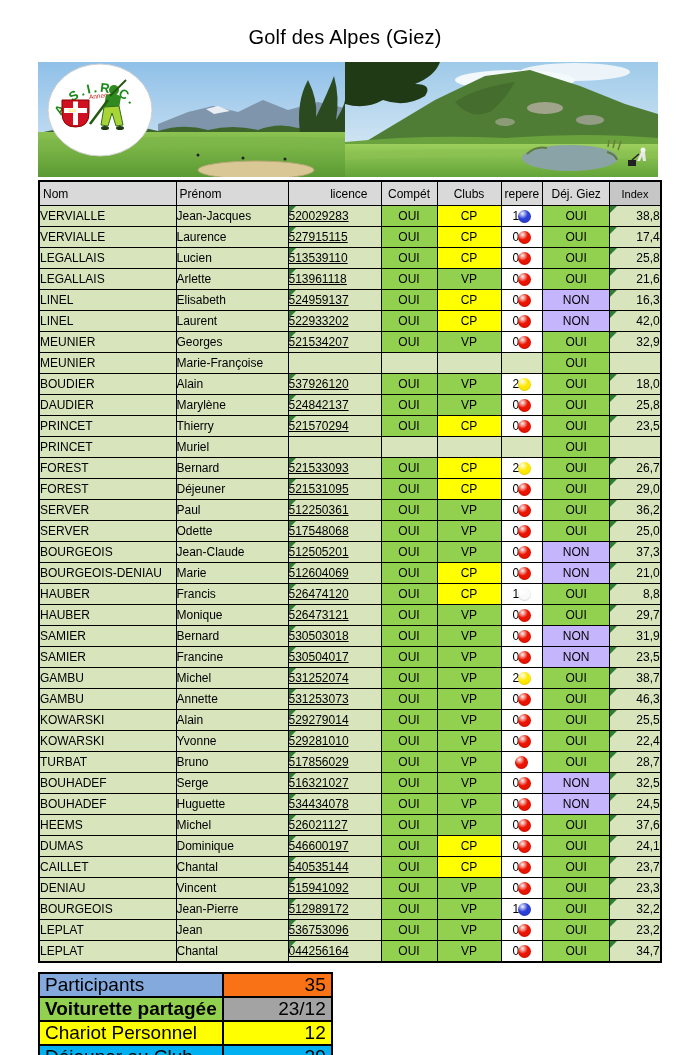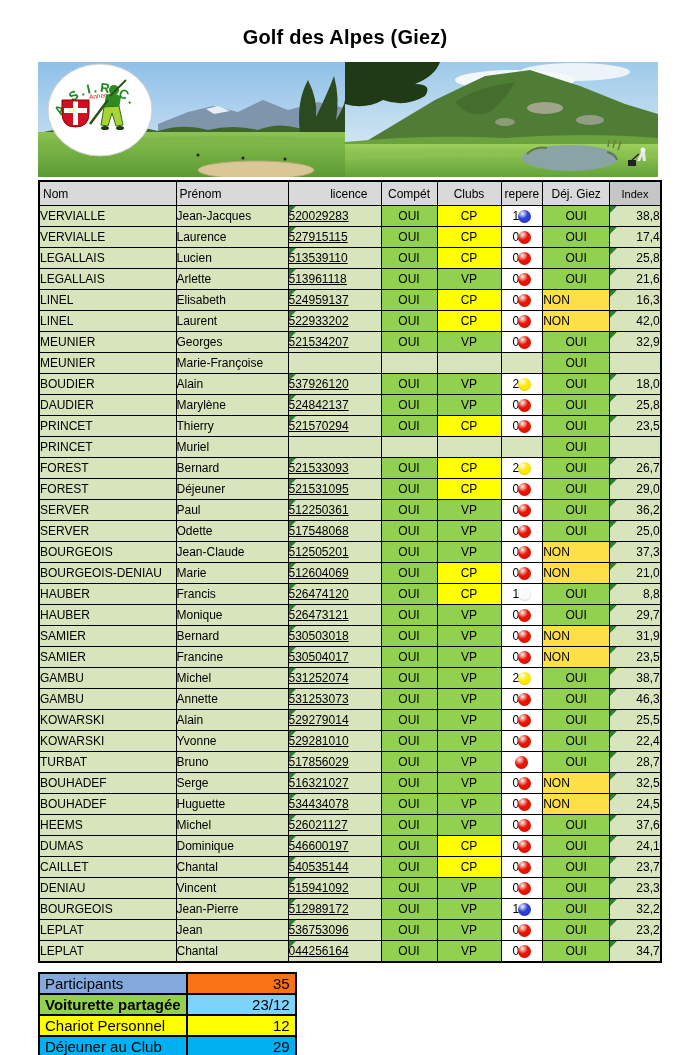--- a/index.html
+++ b/index.html
@@ -1,47 +1,47 @@
 <!DOCTYPE html>
 <html><head>
 <meta charset="utf-8">
 <style>
   html,body { margin:0; padding:0; background:#ffffff; }
   body { width:690px; height:1055px; font-family:"Liberation Sans", sans-serif; color:#000; }
   .page { position:relative; width:690px; height:1055px; overflow:hidden; }
 
-  .title { margin:26px 0 13px 0; text-align:center; font-size:20px; font-weight:bold; letter-spacing:0.2px; }
+  .title { margin:26px 0 13px 0; text-align:center; font-size:20px; font-weight:normal; letter-spacing:0.2px; }
 
   .banner { margin-left:38px; width:620px; height:115px; display:block; font-size:0; }
 
   table.main { border-collapse:collapse; table-layout:fixed; margin:3px 0 0 38px; border:2px solid #000; }
   table.main th, table.main td { border:1px solid #000; overflow:hidden; white-space:nowrap; }
   table.main th { background:#d9d9d9; font-weight:normal; font-size:12px; height:17px; padding:3px 3px; }
   table.main th.th-left  { text-align:left; }
   table.main th.th-right { text-align:right; padding-right:13px; }
   table.main th.th-center{ text-align:center; }
   table.main th.th-index { background:#c6c6c6; font-size:11px; text-align:center; }
   table.main td { height:20px; font-size:12px; padding:0; }
   td.light  { background:#d7e4bc; }
   td.green  { background:#92d050; text-align:center; }
   td.yellow { background:#ffff00; text-align:center; }
-  td.pink   { background:#fde047; text-align:left; }
+  td.pink   { background:#c4b5fd; text-align:center; }
   td.whitebg{ background:#ffffff; }
   td.t-left  { text-align:left;  padding:0 4px; }
   td.t-right { text-align:left; padding-right:13px;text-decoration:underline; }
   td.idx     { text-align:right; padding-right:4px; }
   td.rel     { position:relative; }
   .tri { position:absolute; top:0; left:0; width:0; height:0;
          border-top:7px solid #2e7d32; border-right:7px solid transparent; }
   .rep-wrap { display:flex; align-items:center; justify-content:center; height:100%; }
   .rep-num  { font-size:12px; }
   .ball { width:13px; height:13px; border-radius:50%; flex:0 0 auto; margin-left:-1px; }
 
   table.summary { border-collapse:collapse; margin:9px 0 0 38px; border:2px solid #000; }
-  table.summary td { border:2px solid #000; height:19px; font-size:15px; padding:0 5px; white-space:nowrap; }
+  table.summary td { border:2px solid #000; height:19px; font-size:19px; padding:0 5px; white-space:nowrap; }
   td.sum-label { width:130px; text-align:left; }
   td.sum-value { width:97px;  text-align:right; }
 </style>
 </head>
 <body>
 
 <div class="page">
 
   <div class="title">Golf des Alpes (Giez)</div>
 
@@ -685,21 +685,21 @@
   </table>
 
   <table class="summary">
     <tbody>
         <tr>
           <td class="sum-label" style="background: rgb(132, 170, 221);">Participants</td>
           <td class="sum-value" style="background: #f97316;">35</td>
         </tr>
         <tr>
           <td class="sum-label" style="background: rgb(146, 208, 80); font-weight: bold;">Voiturette partagée</td>
-          <td class="sum-value" style="background: #7dd3fc;">23/12</td>
+          <td class="sum-value" style="background: #a3a3a3;">23/12</td>
         </tr>
         <tr>
           <td class="sum-label" style="background: rgb(255, 255, 0);">Chariot Personnel</td>
           <td class="sum-value" style="background: rgb(255, 255, 0);">12</td>
         </tr>
         <tr>
           <td class="sum-label" style="background: rgb(0, 176, 240);">Déjeuner au Club</td>
           <td class="sum-value" style="background: rgb(0, 176, 240);">29</td>
         </tr>
       </tbody>

